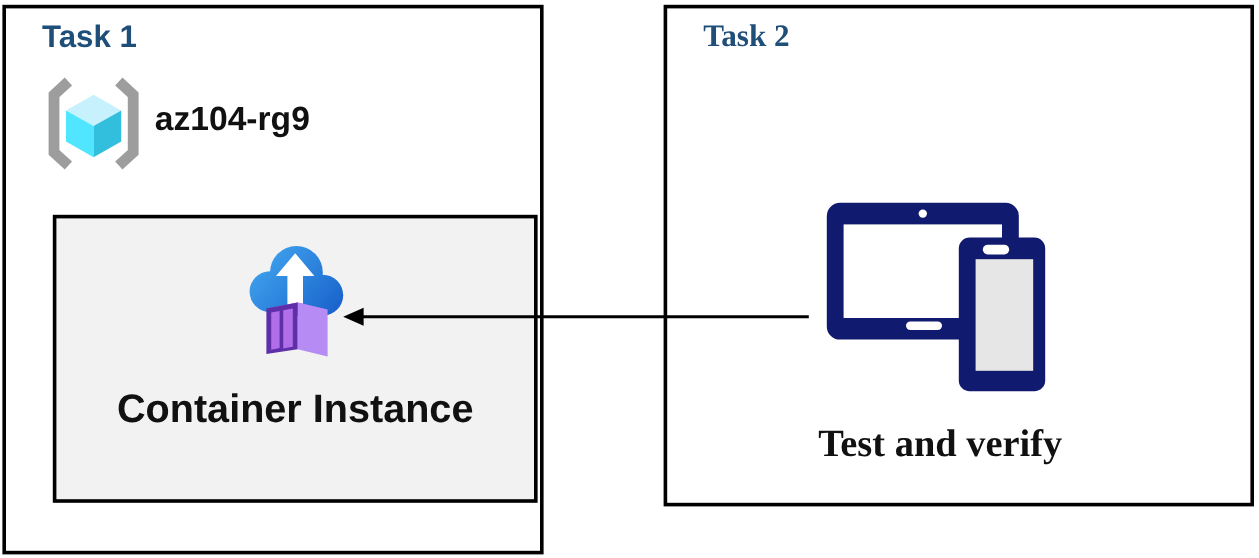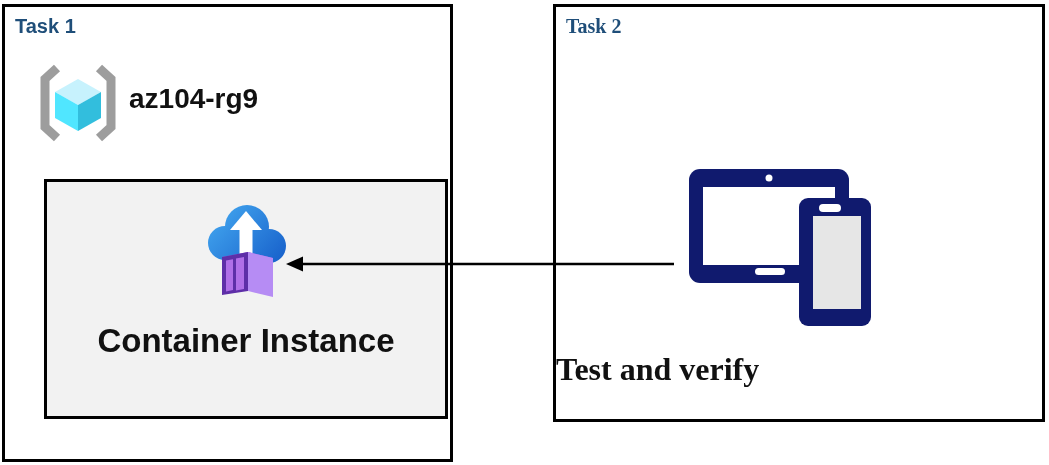--- a/index.html
+++ b/index.html
@@ -8,28 +8,28 @@
     --container-front:#5E2FA8; --container-panel:#B06FE8; --container-side:#B68CF4;
     --container-top:#9A5FE3; --cube-top:#C7F2FD; --cube-left:#50E6FF; --cube-right:#32BEDD;
     --bracket-gray:#9D9D9D; --arrow:#000000; --text-black:#111111;
   }
   *{margin:0;padding:0;box-sizing:border-box;}
   body{background:#ffffff;font-family:"Liberation Sans", sans-serif;}
   .canvas{position:relative;width:1049px;height:465px;background:#ffffff;overflow:hidden;}
   .task-box{position:absolute;background:#ffffff;border:3px solid var(--box-border);}
   .task1{left:2px;top:4px;width:451px;height:458px;}
   .task2{left:553px;top:4px;width:492px;height:418px;font-family:Liberation Serif, serif;}
-  .task-title{position:absolute;left:10px;top:8px;font-size:20px;font-weight:700;color:var(--heading);}
+  .task-title{position:absolute;left:30px;top:8px;font-size:26px;font-weight:700;color:var(--heading);}
   .rg-row-icon{position:absolute;left:30px;top:56px;width:86px;height:84px;}
   .rg-name{position:absolute;left:124px;top:76px;font-size:28px;font-weight:700;color:var(--text-black);}
   .inner-box{position:absolute;left:39px;top:172px;width:404px;height:240px;background:var(--inner-box-bg);border:3px solid var(--box-border);}
   .aci-icon{position:absolute;left:50%;top:18px;transform:translateX(-50%);width:90px;height:110px;}
   .inner-label{position:absolute;left:0;top:140px;width:100%;text-align:center;font-size:33px;font-weight:700;color:var(--text-black);}
   .devices-icon{position:absolute;left:131px;top:160px;width:186px;height:162px;}
-  .task2-label{position:absolute;left:0;top:344px;width:455px;font-size:32px;font-weight:700;color:var(--text-black);}
+  .task2-label{position:absolute;left:0;top:344px;width:455px;text-align:center;font-size:32px;font-weight:700;color:var(--text-black);}
   .arrow-overlay{position:absolute;left:0;top:0;width:1049px;height:465px;pointer-events:none;}
 </style>
 </head>
 <body>
 
 <div class="canvas">
 
   <div class="task-box task1">
     <div class="task-title">Task 1</div>
 

